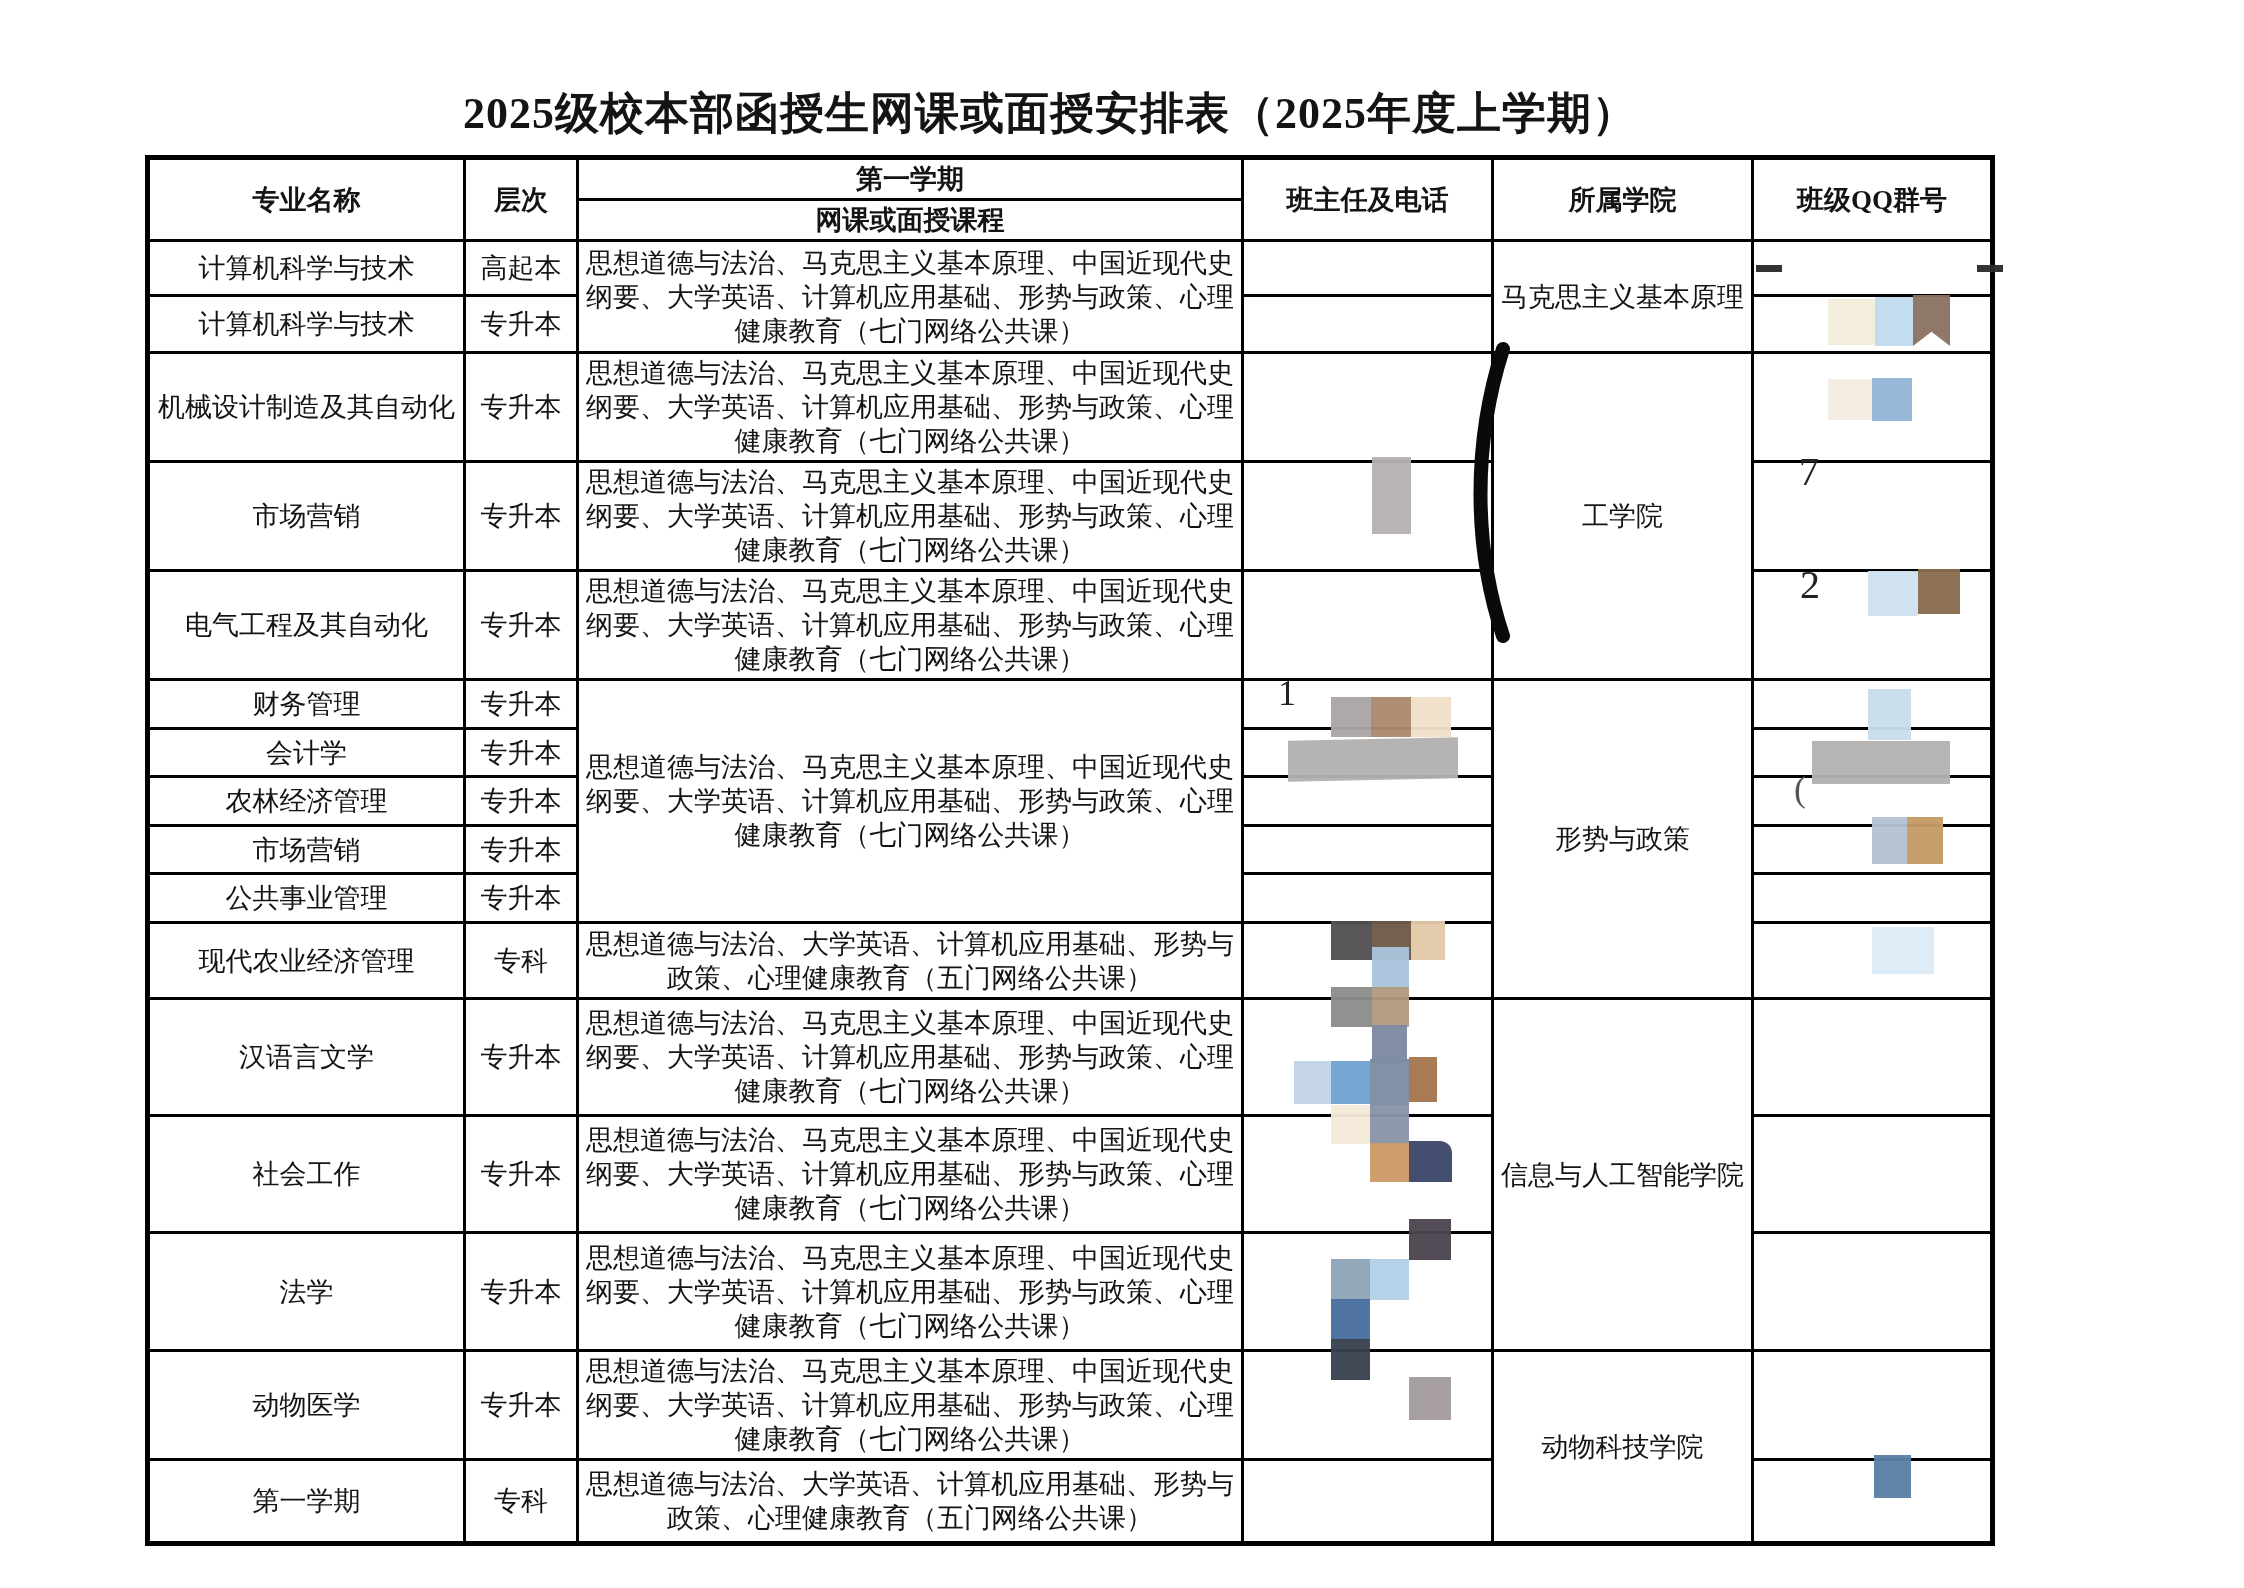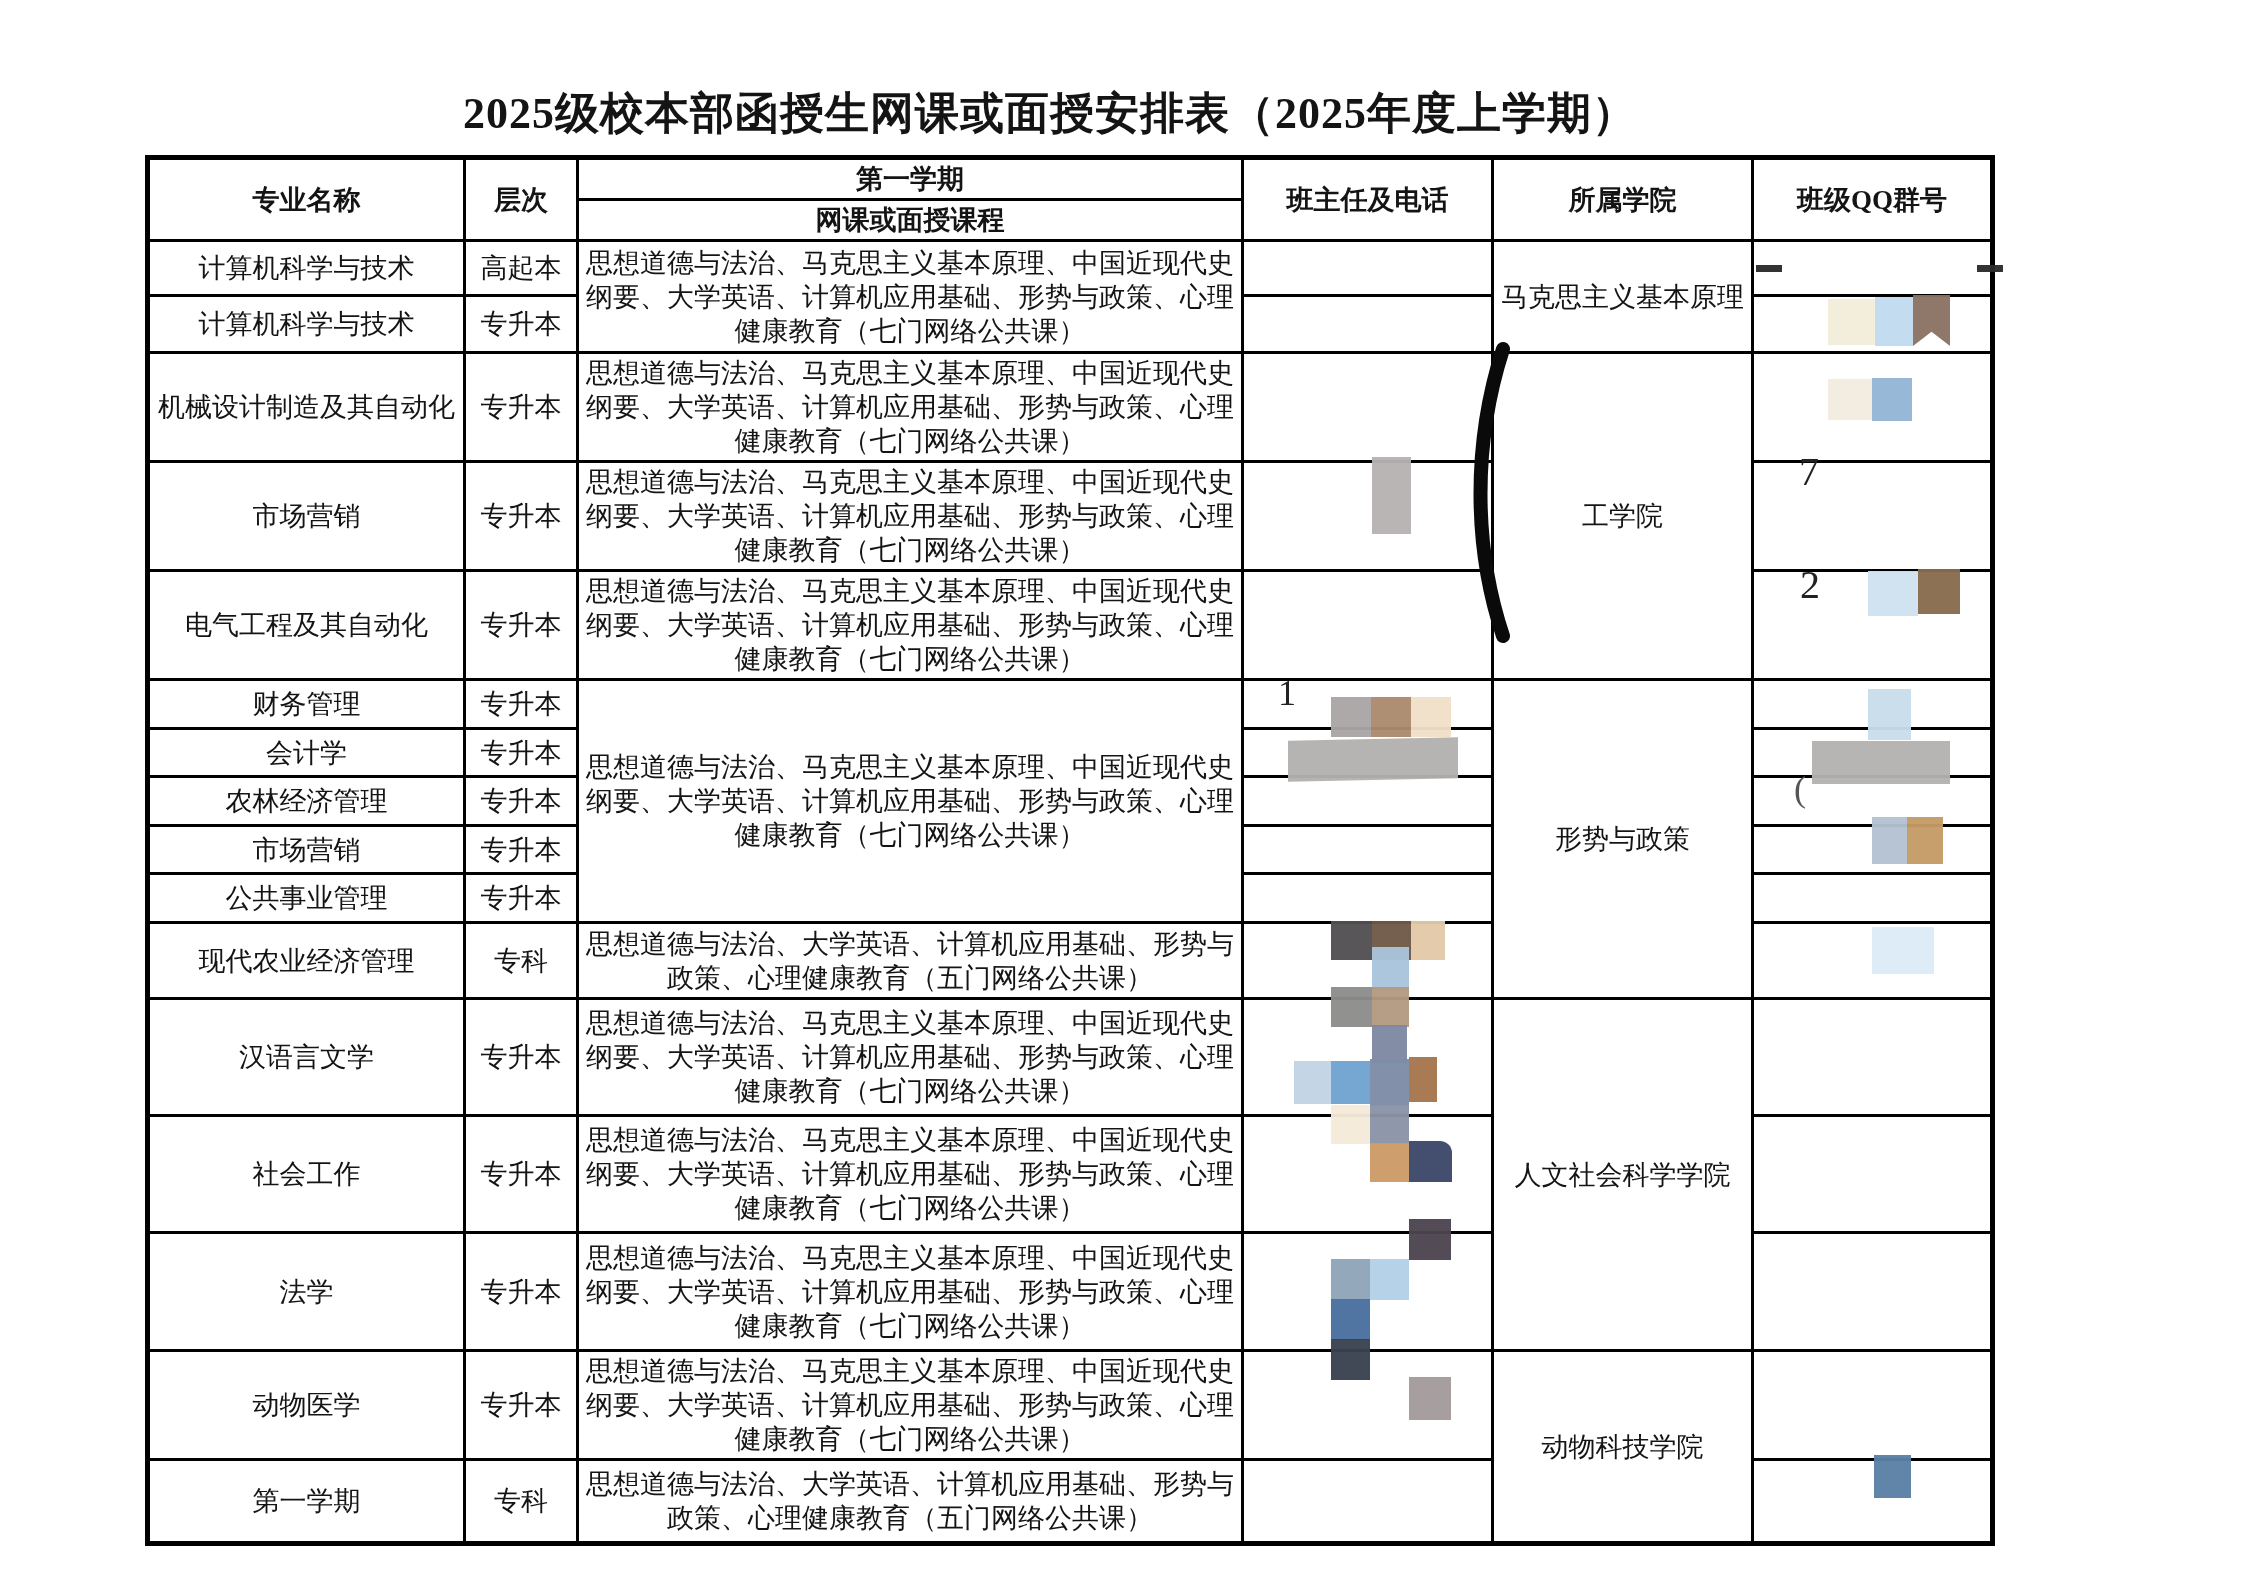--- a/index.html
+++ b/index.html
@@ -143,21 +143,21 @@
     <td class="course">思想道德与法治、大学英语、计算机应用基础、形势与政策、心理健康教育（五门网络公共课）</td>
     <td></td>
     <td></td>
   </tr>
 
   <tr style="height:117px">
     <td>汉语言文学</td>
     <td>专升本</td>
     <td class="course">思想道德与法治、马克思主义基本原理、中国近现代史纲要、大学英语、计算机应用基础、形势与政策、心理健康教育（七门网络公共课）</td>
     <td></td>
-    <td rowspan="3">人文社会科学学院</td>
+    <td rowspan="3">信息与人工智能学院</td>
     <td></td>
   </tr>
   <tr style="height:117px">
     <td>社会工作</td>
     <td>专升本</td>
     <td class="course">思想道德与法治、马克思主义基本原理、中国近现代史纲要、大学英语、计算机应用基础、形势与政策、心理健康教育（七门网络公共课）</td>
     <td></td>
     <td></td>
   </tr>
   <tr style="height:118px">

